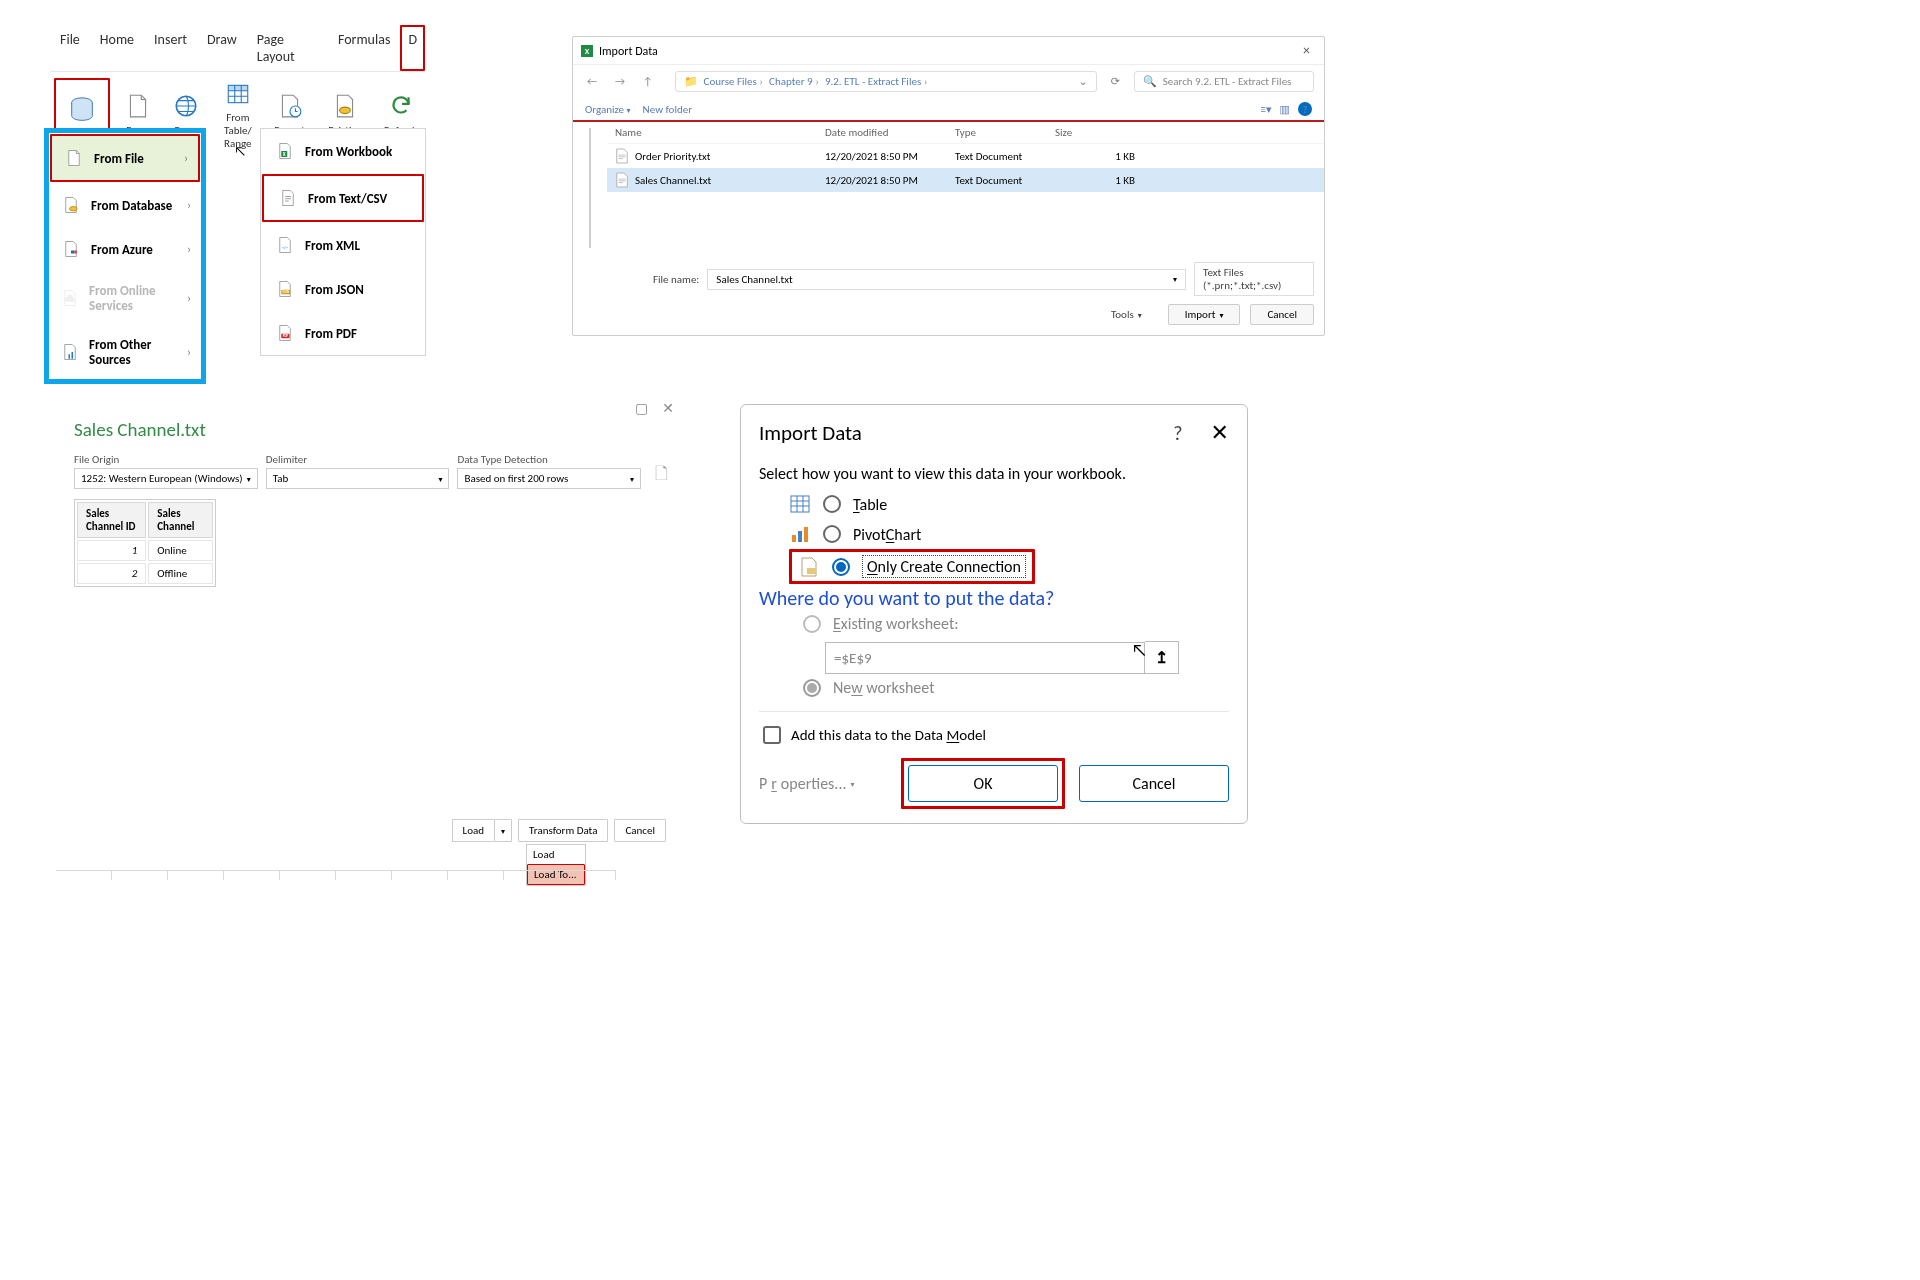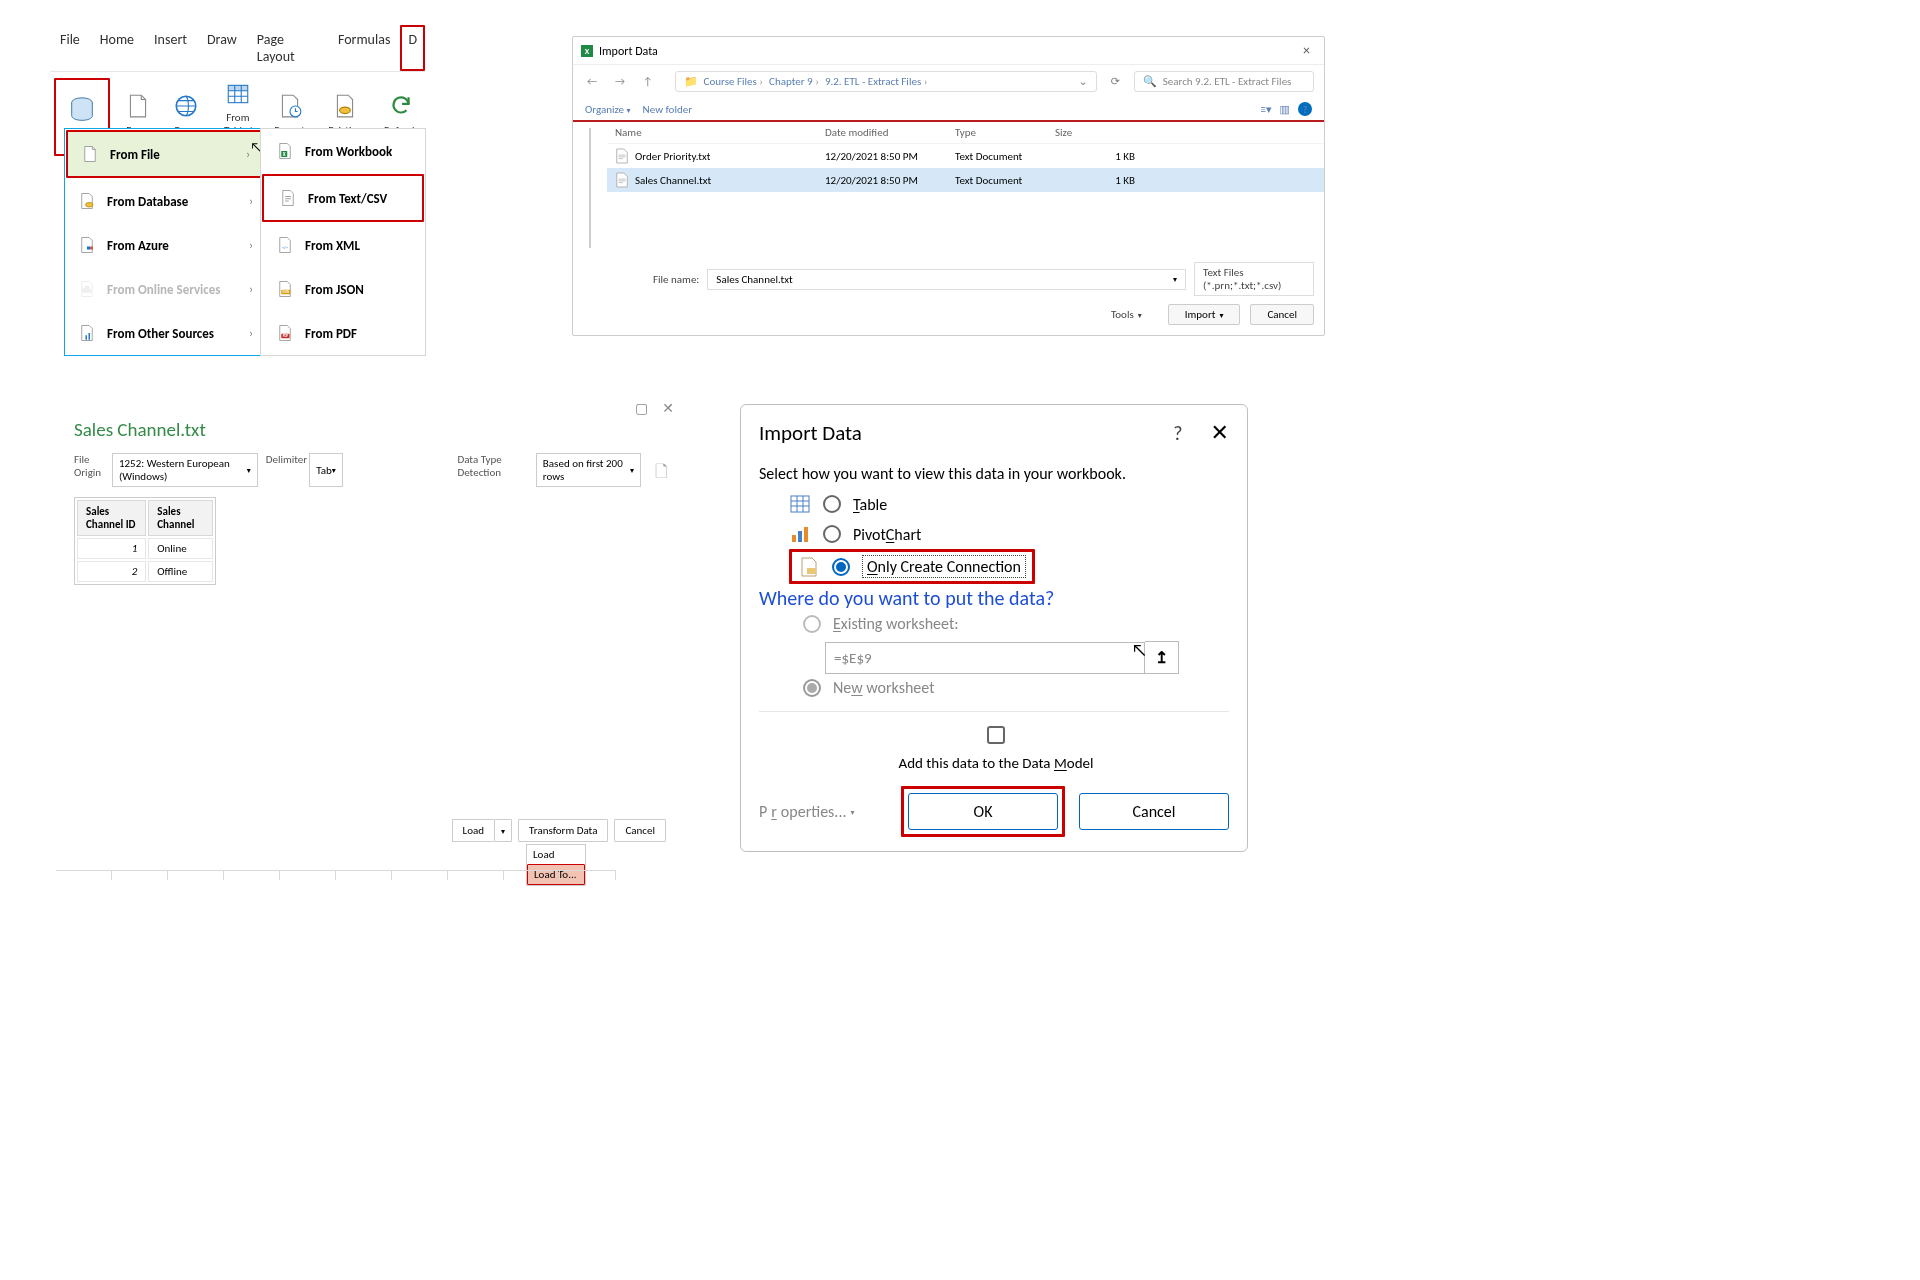--- a/index.html
+++ b/index.html
@@ -12,21 +12,21 @@
   .tab { padding: 6px 10px; cursor: default; }
   .ribbon-body { display: flex; gap: 8px; padding: 6px 4px 0 4px; border-top: 1px solid #e6e6e6; }
   .ribbon-btn { display: flex; flex-direction: column; align-items: center; justify-content: flex-end; gap: 2px; width: 54px; height: 72px; font-size: 11px; text-align: center; color: #323130; }
   .ribbon-btn.large { width: 48px; }
   .ribbon-icon { width: 32px; height: 32px; display: flex; align-items: center; justify-content: center; }
   .red-box { border: 2px solid #cc0000; border-radius: 1px; }
   .get-data-wrap { padding: 2px 2px 0 2px; }
   .ribbon-btn svg { display: block; }
 
   
-  .flyout { position: absolute; left: 64px; top: 128px; width: 200px; background: #ffffff; border: 1px solid #0ea5e9; }
+  .flyout { position: absolute; left: 44px; top: 128px; width: 162px; background: #ffffff; border: 5px solid #0ea5e9; }
   .flyout-item { display: flex; align-items: center; gap: 10px; font-size: 13px; padding: 12px 10px 12px 12px; position: relative; }
   .flyout-item .arrow { margin-left: auto; font-size: 12px; color: #777; }
   .flyout-item.hover { background: #e8f2d9; }
   .flyout-item.disabled { color: #b7b7b7; }
   .flyout-item.disabled .sub-icon svg { opacity: .45; }
   .sub-icon { width: 20px; height: 20px; display: flex; align-items: center; justify-content: center; }
 
   
   .flyout2 { position: absolute; left: 260px; top: 128px; width: 166px; background: #ffffff; border: 1px solid #d6d6d6; }
   .flyout2 .flyout-item { padding: 12px 10px 12px 14px; }
@@ -70,21 +70,21 @@
   .fd-btn-row { display: flex; gap: 10px; justify-content: flex-end; padding-top: 8px; }
   .winbtn { border: 1px solid #ccc; padding: 3px 16px; border-radius: 2px; background: #f7f7f7; display: flex; align-items: center; gap: 4px; }
   .winbtn.ghost { border: none; background: none; color: #444; }
   .caret { font-size: 8px; }
 
   
   .preview { position: absolute; left: 68px; top: 394px; width: 606px; }
   .pv-winctrl { position: absolute; right: 0; top: 6px; display: flex; gap: 14px; color: #888; font-size: 14px; }
   .pv-title { font-size: 19px; color: #338b47; padding: 24px 0 8px 6px; }
   .pv-opts { display: flex; gap: 8px; padding: 4px 6px 0 6px; }
-  .pv-opt { flex: 1; display: flex; flex-direction: row; gap: 2px; }
+  .pv-opt { flex: 1; display: flex; flex-direction: column; gap: 2px; }
   .pv-opt label { font-size: 11px; color: #555; }
   .pv-opt .combo { border: 1px solid #ccc; padding: 3px 6px; font-size: 11px; display: flex; justify-content: space-between; align-items: center; }
   .pv-detect { font-size: 16px; color: #999; margin-left: 6px; align-self: end; }
 
   .pv-table { margin: 10px 6px 0 6px; border: 1px solid #ccc; font-size: 11px; width: 142px; }
   .pv-table th { background: #f2f2f2; padding: 4px 8px; font-weight: 600; border: 1px solid #d8d8d8; text-align: left; }
   .pv-table td { padding: 3px 8px; border: 1px solid #e6e6e6; }
   .pv-table td.num { text-align: right; font-style: italic; }
 
   .pv-footer { position: absolute; top: 425px; right: 8px; display: flex; gap: 6px; }
@@ -113,21 +113,21 @@
 
   .id-where { font-size: 20px; padding-top: 2px; color: #1d4ed8; }
   .id-sub { padding-left: 44px; }
   .id-sub .radio { border-color: #bbb; }
   .id-sub .radio.disabled-checked { border-color: #999; }
   .id-sub .radio.disabled-checked::after { content: ""; width: 10px; height: 10px; background: #aaa; border-radius: 50%; }
   .id-range { display: flex; align-items: center; margin: 4px 0 0 66px; }
   .id-range input { border: 1px solid #bbb; padding: 6px 8px; font-size: 15px; width: 320px; background: #fff; color: #888; }
   .id-range .picker { border: 1px solid #bbb; border-left: none; padding: 6px 10px; }
 
-  .id-check-row { display: flex; align-items: center; gap: 10px; padding: 14px 0 14px 4px; border-top: 1px solid #e6e6e6; margin-top: 10px; font-size: 15px; flex-direction: column; }
+  .id-check-row { display: flex; align-items: center; gap: 10px; padding: 14px 0 14px 4px; border-top: 1px solid #e6e6e6; margin-top: 10px; font-size: 15px; }
   .chk { width: 18px; height: 18px; border: 2px solid #666; border-radius: 3px; }
 
   .id-foot { display: flex; gap: 14px; align-items: center; }
   .id-foot .props { color: #888; font-size: 16px; display: flex; align-items: center; gap: 4px; }
   .dlg-btn { border: 1px solid #999; padding: 8px 0; width: 150px; text-align: center; font-size: 16px; border-radius: 3px; background: #fff; }
   .dlg-btn.blue { border: 1px solid #0067c0; color: #000; }
   .ok-wrap { padding: 4px; }
   .id-cursor { position: absolute; right: 100px; top: 234px; font-size: 18px; }
 
   .grid-stub { position: absolute; left: 56px; top: 870px; width: 560px; height: 10px; display: flex; }

